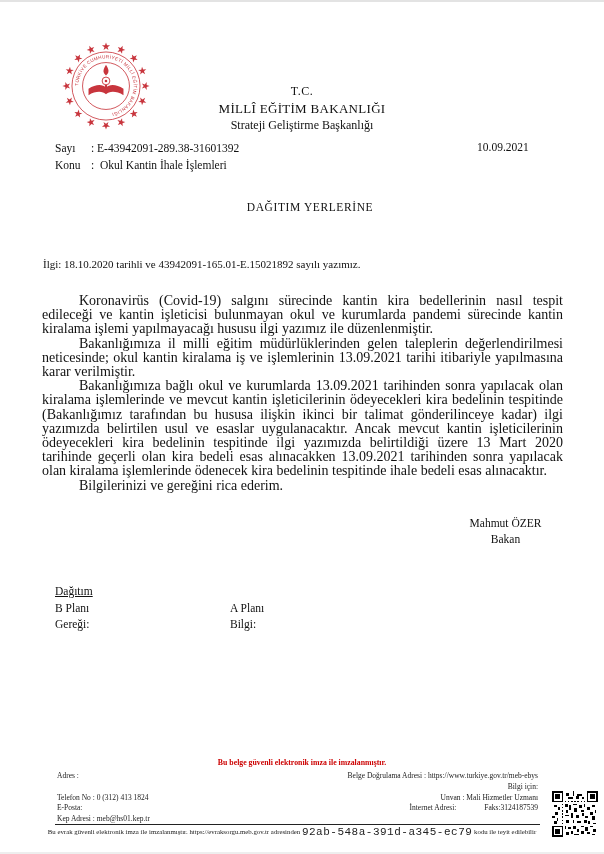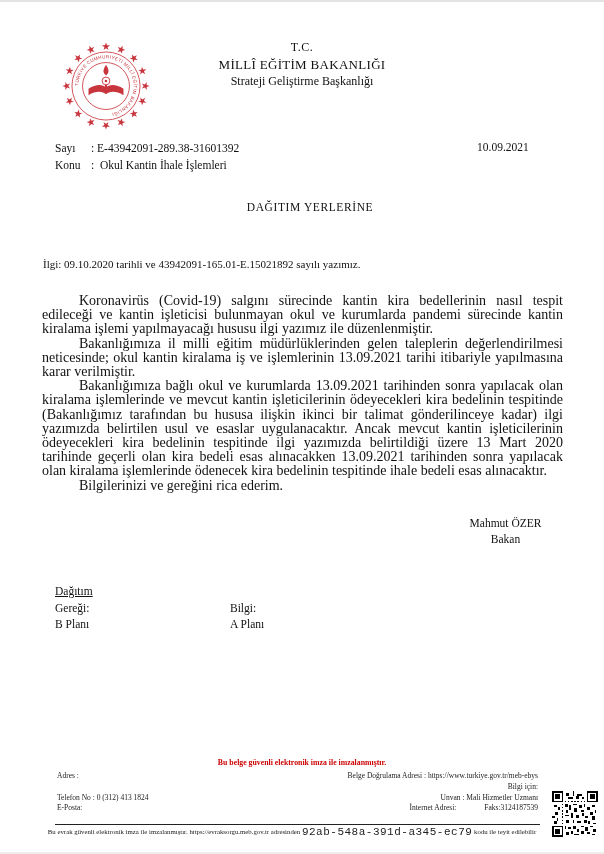--- a/index.html
+++ b/index.html
@@ -11,21 +11,21 @@
     font-family:"Liberation Serif","DejaVu Serif",serif;
     color:#111;
     overflow:hidden;
     border-top:2px solid #e3e3e3;
     border-bottom:2px solid #eeeeee;
   }
 
   
   .seal { position:absolute; left:60px; top:38px; width:92px; height:92px; }
   .header-text { position:absolute; left:0; right:0; top:37px; text-align:center; line-height:17px; }
-  .header-text .tc { font-size:12px; letter-spacing:0.5px; }
+  .header-text .tc { font-size:12px; letter-spacing:0.5px;margin-top:44px; }
   .header-text .ministry { font-size:13px; letter-spacing:0.3px; }
   .header-text .dept { font-size:12px; }
 
   
   .meta { position:absolute; left:55px; top:138px; font-size:11.5px; line-height:17px; }
   .meta-row { display:flex; }
   .meta-label { display:inline-block; width:36px; }
   .meta-value { white-space:pre; }
   .doc-date { position:absolute; left:477px; top:139px; font-size:11.5px; }
 
@@ -114,43 +114,43 @@
     </div>
     <div class="meta-row">
       <span class="meta-label">Konu</span>
       <span class="meta-value">:  Okul Kantin İhale İşlemleri</span>
     </div>
   </div>
   <div class="doc-date">10.09.2021</div>
 
   <div class="recipient">DAĞITIM YERLERİNE</div>
 
-  <div class="ilgi">İlgi:  09.10.2020 tarihli ve  43942091-165.01-E.15021892 sayılı yazımız.</div>
+  <div class="ilgi">İlgi:  18.10.2020 tarihli ve  43942091-165.01-E.15021892 sayılı yazımız.</div>
 
   <div class="body-text">
     <p>Koronavirüs (Covid-19) salgını sürecinde kantin kira bedellerinin nasıl tespit edileceği ve kantin işleticisi bulunmayan okul ve kurumlarda pandemi sürecinde kantin kiralama işlemi yapılmayacağı hususu ilgi yazımız ile düzenlenmiştir.</p>
     <p>Bakanlığımıza il milli eğitim müdürlüklerinden gelen taleplerin değerlendirilmesi neticesinde; okul kantin kiralama iş ve işlemlerinin 13.09.2021 tarihi itibariyle yapılmasına karar verilmiştir.</p>
     <p>Bakanlığımıza bağlı okul ve kurumlarda 13.09.2021 tarihinden sonra yapılacak olan kiralama işlemlerinde ve mevcut kantin işleticilerinin ödeyecekleri kira bedelinin tespitinde (Bakanlığımız tarafından bu hususa ilişkin ikinci bir talimat gönderilinceye kadar) ilgi yazımızda belirtilen usul ve esaslar uygulanacaktır.  Ancak mevcut kantin işleticilerinin ödeyecekleri kira bedelinin tespitinde ilgi yazımızda belirtildiği üzere 13 Mart 2020 tarihinde geçerli olan kira bedeli esas alınacakken 13.09.2021 tarihinden sonra yapılacak olan kiralama işlemlerinde ödenecek kira bedelinin tespitinde ihale bedeli esas alınacaktır.</p>
     <p>Bilgilerinizi ve gereğini rica ederim.</p>
   </div>
 
   <div class="signature">
     <div>Mahmut ÖZER</div>
     <div>Bakan</div>
   </div>
 
   <div class="distribution">
     <div><span class="heading">Dağıtım</span></div>
     <div class="dist-row">
+      <span class="dist-col-left">B Planı</span>
+      <span>A Planı</span>
+    </div>
+    <div class="dist-row">
       <span class="dist-col-left">Gereği:</span>
       <span>Bilgi:</span>
-    </div>
-    <div class="dist-row">
-      <span class="dist-col-left">B Planı</span>
-      <span>A Planı</span>
     </div>
   </div>
 
   <div class="esign-notice">Bu belge güvenli elektronik imza ile imzalanmıştır.</div>
 
   <div class="footer-info">
     <div class="footer-row">
       <span>Adres :</span>
       <span class="footer-right">Belge Doğrulama Adresi : https://www.turkiye.gov.tr/meb-ebys</span>
     </div>
@@ -161,20 +161,24 @@
     <div class="footer-row">
       <span>Telefon No  : 0 (312) 413 1824</span>
       <span class="footer-right">Unvan : Mali Hizmetler Uzmanı</span>
     </div>
     <div class="footer-row">
       <span>E-Posta:</span>
       <span class="footer-right">
         <span>İnternet Adresi:</span>
         <span class="gap-left">Faks:3124187539</span>
       </span>
+    </div>
+    <div class="footer-row">
+      <span>Kep Adresi : meb@hs01.kep.tr</span>
+      <span></span>
     </div>
   </div>
 
   <div class="footer-divider"></div>
 
   <div class="verify-line">
     <span>Bu evrak güvenli elektronik imza ile imzalanmıştır. https://evraksorgu.meb.gov.tr adresinden</span>
     <span class="verify-code">92ab-548a-391d-a345-ec79</span>
     <span>kodu ile teyit edilebilir</span>
   </div>

